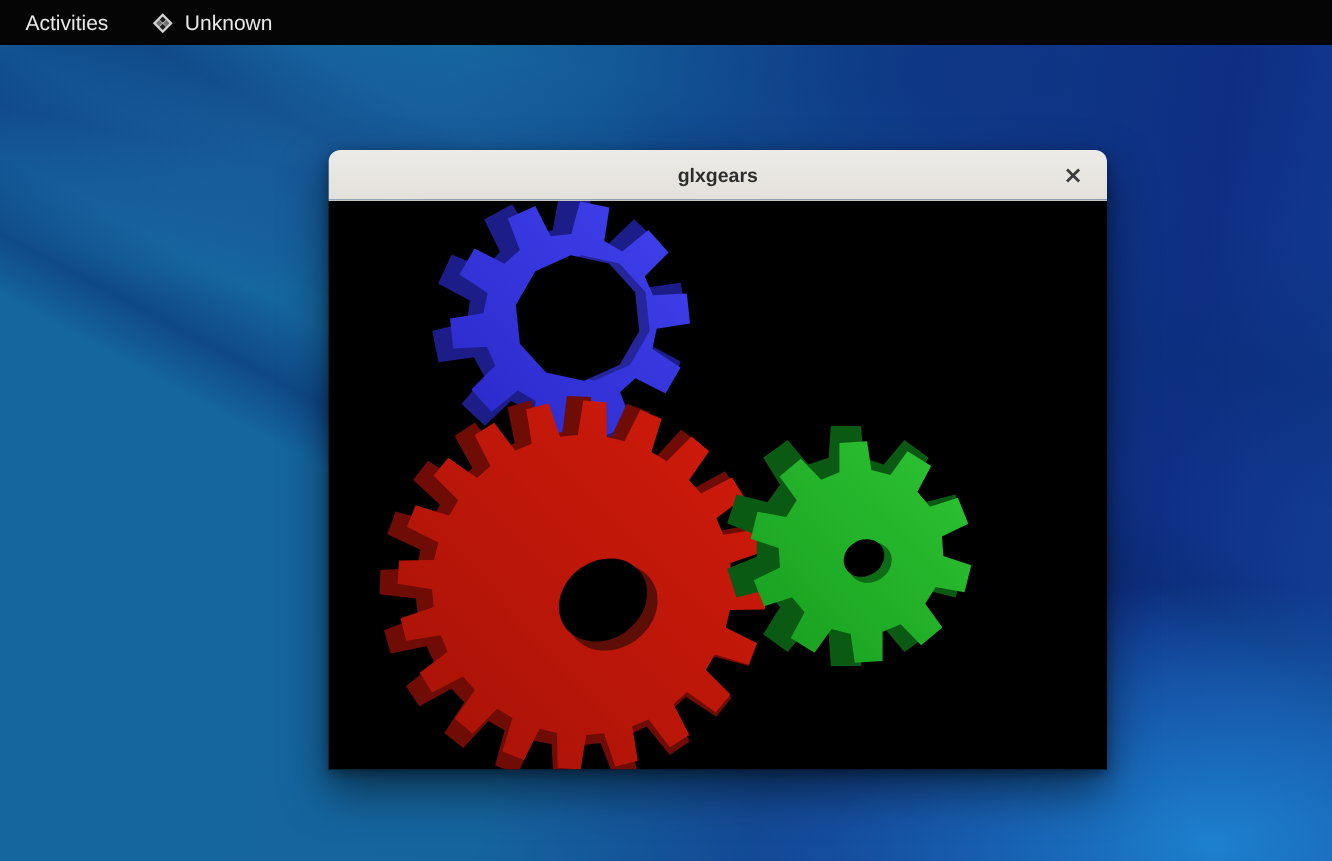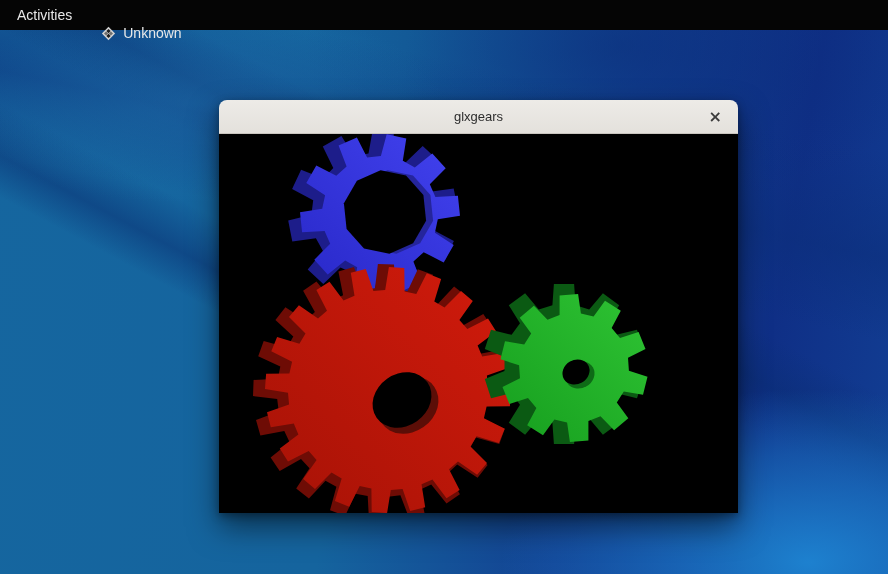--- a/index.html
+++ b/index.html
@@ -9,29 +9,29 @@
       radial-gradient(48% 42% at 91% 98%, rgba(30,133,211,.95) 0%, rgba(26,110,190,.55) 45%, rgba(26,110,190,0) 72%),
       radial-gradient(40% 25% at 22% 18%, rgba(35,122,178,.45), rgba(35,122,178,0) 70%),
       linear-gradient(28deg, rgba(10,42,105,0) 36%, rgba(9,45,112,.5) 40%, rgba(10,42,105,0) 45%, rgba(10,42,105,0) 52%, rgba(9,45,112,.45) 57%, rgba(10,42,105,0) 62%),
       linear-gradient(12deg, rgba(13,55,135,0) 55%, rgba(11,46,122,.55) 66%, rgba(11,40,115,0) 80%),
       radial-gradient(55% 45% at 70% 8%, rgba(9,42,118,.55), rgba(9,42,118,0) 65%),
       linear-gradient(100deg, #15669f 0%, #15649e 42%, #134293 66%, #0f2f86 84%, #123f94 100%);
   }
   .topbar{position:absolute;left:0;top:0;width:888px;height:30px;background:#050505;
     display:flex;align-items:flex-start;color:#e8e8e8;font-size:14px;z-index:50;}
   .activities{padding:0 17px;height:100%;display:flex;align-items:center;font-weight:500;cursor:pointer;}
-  .appmenu{display:flex;align-items:center;gap:7px;padding:18px 12px;height:100%;font-weight:500;cursor:pointer;}
+  .appmenu{display:flex;align-items:center;gap:7px;padding:0 12px;height:100%;font-weight:500;cursor:pointer;}
   .appicon{display:flex;align-items:center;}
   .window{position:absolute;left:219px;top:100px;width:519px;height:413px;
     border-radius:8px 8px 2px 2px;z-index:10;
     box-shadow:0 14px 30px rgba(0,0,0,.5), 0 3px 8px rgba(0,0,0,.35);}
   .titlebar{height:33px;background:linear-gradient(#edebe7,#e4e1dc);
     border-bottom:1px solid #c9c5bf;border-radius:8px 8px 0 0;
     position:relative;display:flex;align-items:center;justify-content:center;}
-  .title{font-size:13px;font-weight:400;color:#2d2d2d;}
+  .title{font-size:13px;font-weight:700;color:#2d2d2d;}
   .closebtn{position:absolute;right:13px;top:0;height:33px;border:none;background:transparent;
     color:#3c3c3c;font-size:16px;font-weight:700;line-height:33px;padding:0 3px;cursor:pointer;
     font-family:"DejaVu Sans",sans-serif;}
   .content{width:519px;height:379px;background:#000;overflow:hidden;position:relative;}
   .content svg{display:block;}
 </style>
 </head>
 <body>
 
 <div class="desktop">

